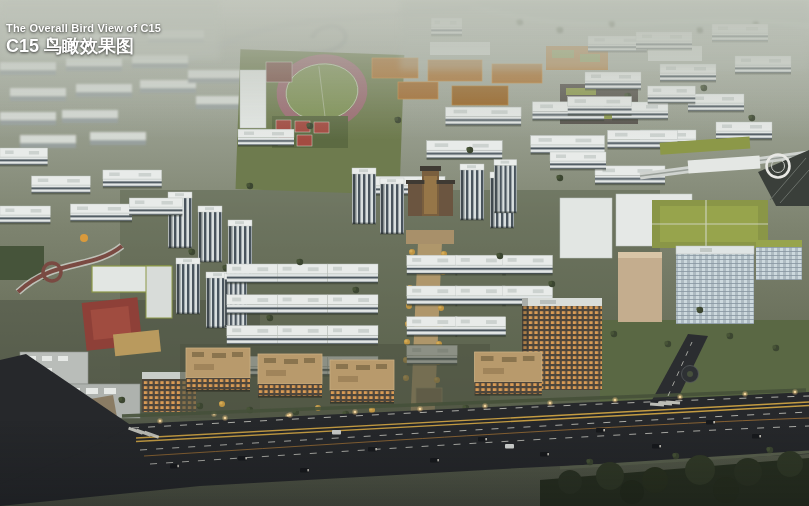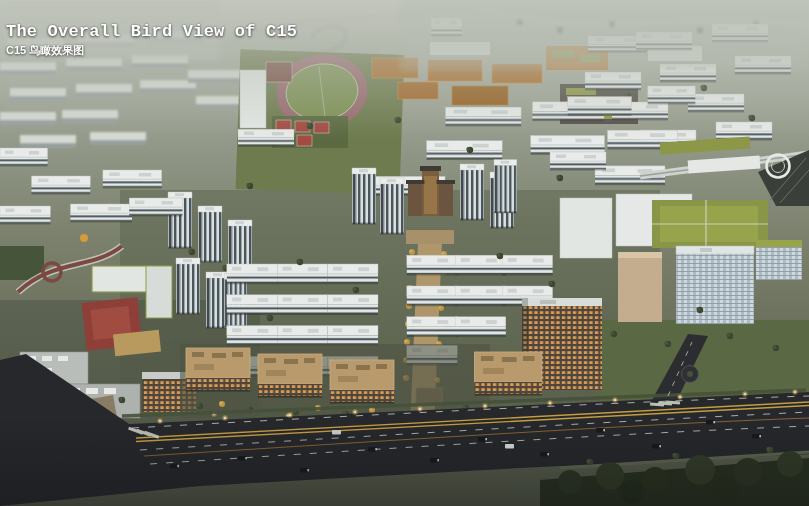--- a/index.html
+++ b/index.html
@@ -1,22 +1,22 @@
 <!DOCTYPE html>
 <html><head>
 <meta charset="utf-8">
 <style>
   html,body{margin:0;padding:0;background:#222;}
   .stage{position:relative;width:809px;height:506px;overflow:hidden;
          font-family:"Liberation Sans",sans-serif;background:#6b7162;}
   .stage svg{position:absolute;left:0;top:0;display:block;}
   .overlay{position:absolute;left:6px;top:22px;color:#ffffff;z-index:5;
            text-shadow:0 1px 3px rgba(0,0,0,.6),0 0 2px rgba(0,0,0,.4);}
-  .overlay .t1{font-size:17px;font-weight:700;letter-spacing:.2px;line-height:1.15;font-family:Liberation Mono, monospace;}
-  .overlay .t2{font-size:11px;font-weight:700;margin-top:2px;line-height:1.1;}
+  .overlay .t1{font-size:11px;font-weight:700;letter-spacing:.2px;line-height:1.15;}
+  .overlay .t2{font-size:18px;font-weight:700;margin-top:2px;line-height:1.1;}
 </style>
 </head>
 <body>
 
 <div class="stage">
 
 <svg width="809" height="506" viewBox="0 0 809 506">
 <defs>
   <linearGradient id="sky" x1="0" y1="0" x2="0" y2="1">
     <stop offset="0" stop-color="#b6bbb1"></stop>

